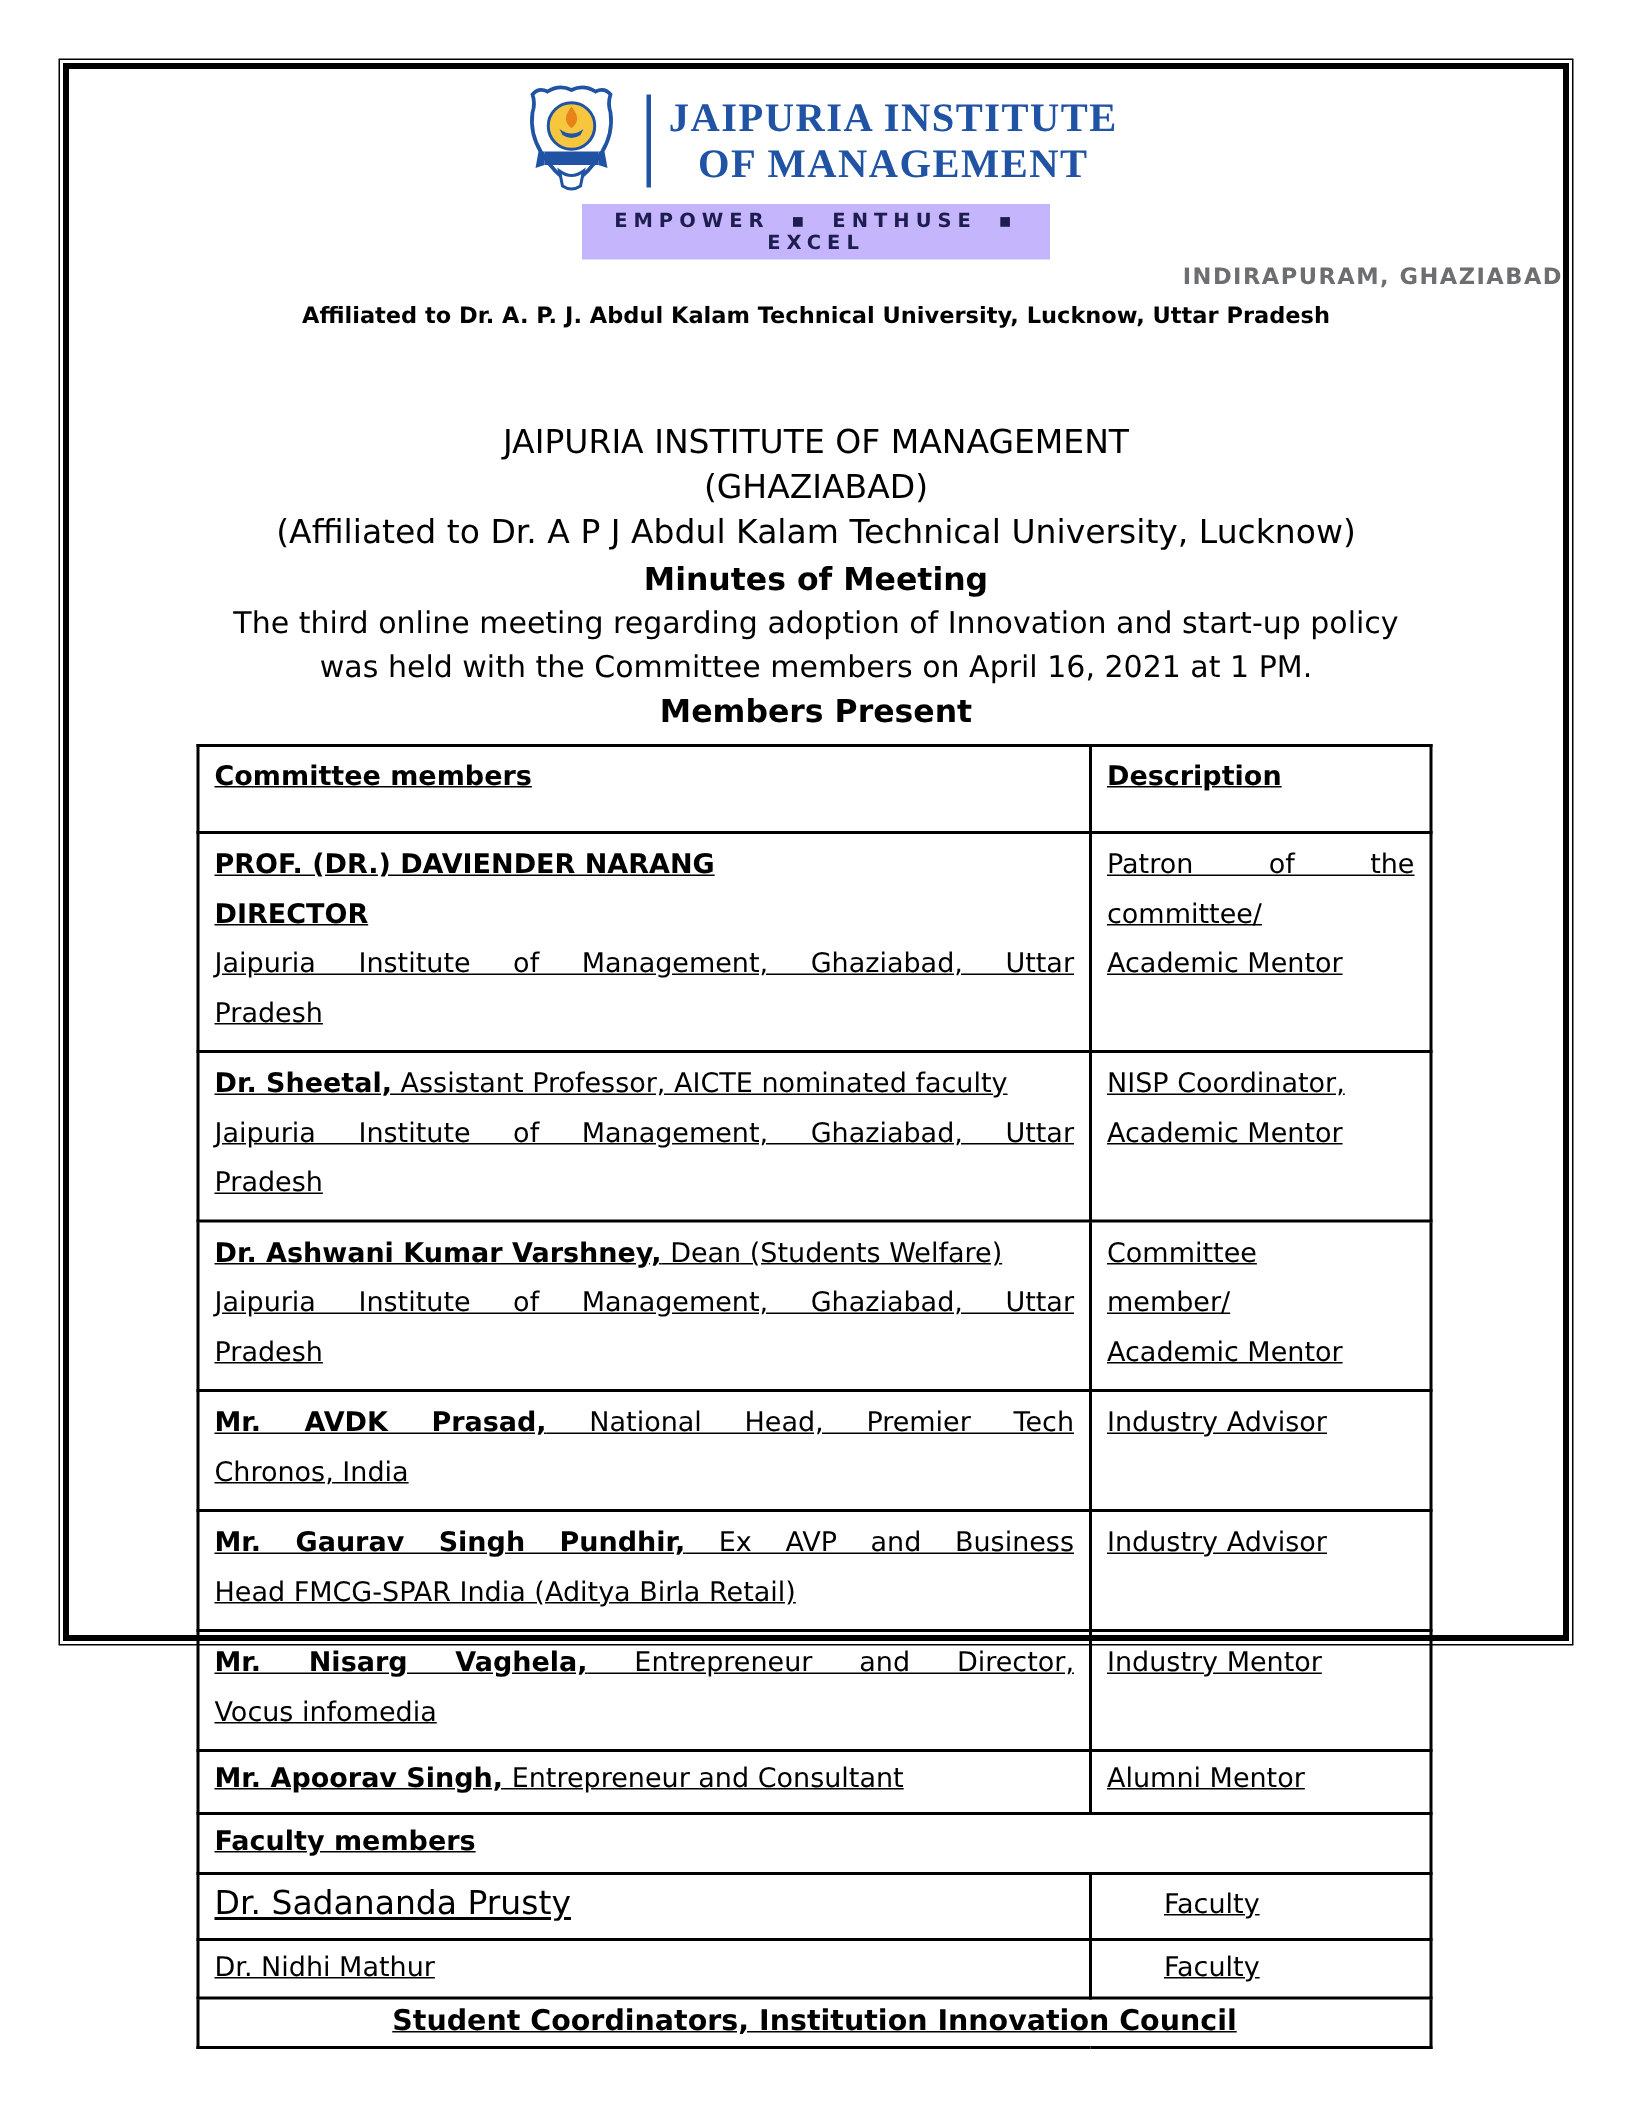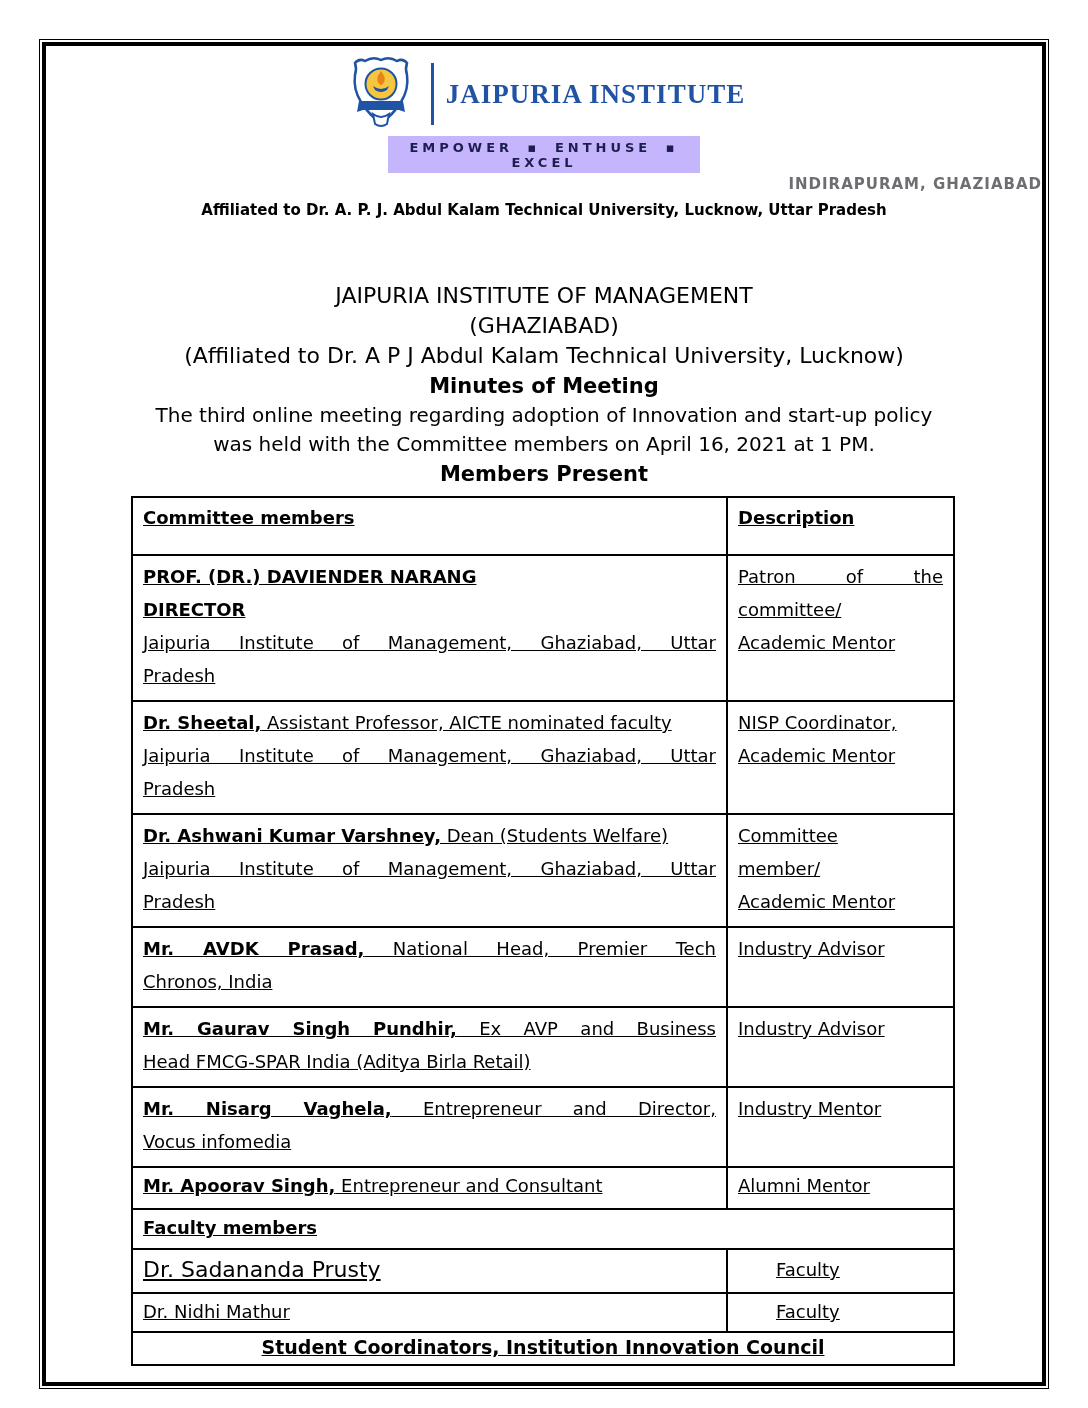--- a/index.html
+++ b/index.html
@@ -3,21 +3,21 @@
 <meta charset="utf-8">
 <style>
   * { margin:0; padding:0; box-sizing:border-box; }
   html,body { background:#ffffff; }
   body {
     width:1088px; height:1408px; position:relative;
     font-family:"DejaVu Sans","Liberation Sans",sans-serif;
     color:#000;
   }
   .page-frame {
-    position:absolute; left:42px; top:42px; width:1004px; height:1344px;
+    position:absolute; left:42px; top:42px; width:1004px; height:1052px;
     border:4px solid #000; outline:1px solid #000; outline-offset:2px;
     background:#fff;
   }
   
   .logo-block { margin-top:8px; text-align:center; }
   .logo-row {
     display:flex; align-items:center; justify-content:center; gap:12px;
   }
   .crest { width:76px; height:80px; }
   .logo-divider { width:3px; height:62px; background:#2053A4; }
@@ -89,20 +89,21 @@
         <path d="M38,17 C33.5,23 32.5,27 38,31.5 C43.5,27 42.5,23 38,17 Z" fill="#E8821A"></path>
         <path d="M30,32 Q38,38 46,32 L44,36 Q38,40 32,36 Z" fill="#2053A4"></path>
         <rect x="20" y="47" width="36" height="9" fill="#2053A4"></rect>
         <path d="M16,47 L20,47 L20,56 L14,58 Z" fill="#2053A4"></path>
         <path d="M60,47 L56,47 L56,56 L62,58 Z" fill="#2053A4"></path>
         <path d="M30,60 Q38,66 46,60 L44,70 Q38,74 32,70 Z" fill="#ffffff" stroke="#2053A4" stroke-width="2"></path>
       </svg>
       <div class="logo-divider"></div>
       <div class="logo-name">
         <div>JAIPURIA INSTITUTE</div>
+        <div>OF MANAGEMENT</div>
       </div>
     </div>
     <div class="tagline-bar">EMPOWER ▪ ENTHUSE ▪ EXCEL</div>
     <div class="location-line">INDIRAPURAM, GHAZIABAD</div>
     <div class="affiliation-line">Affiliated to Dr. A. P. J. Abdul Kalam Technical University, Lucknow, Uttar Pradesh</div>
   </div>
 
   <div class="title-block">
     <div class="t1">JAIPURIA INSTITUTE OF MANAGEMENT</div>
     <div class="t2">(GHAZIABAD)</div>

